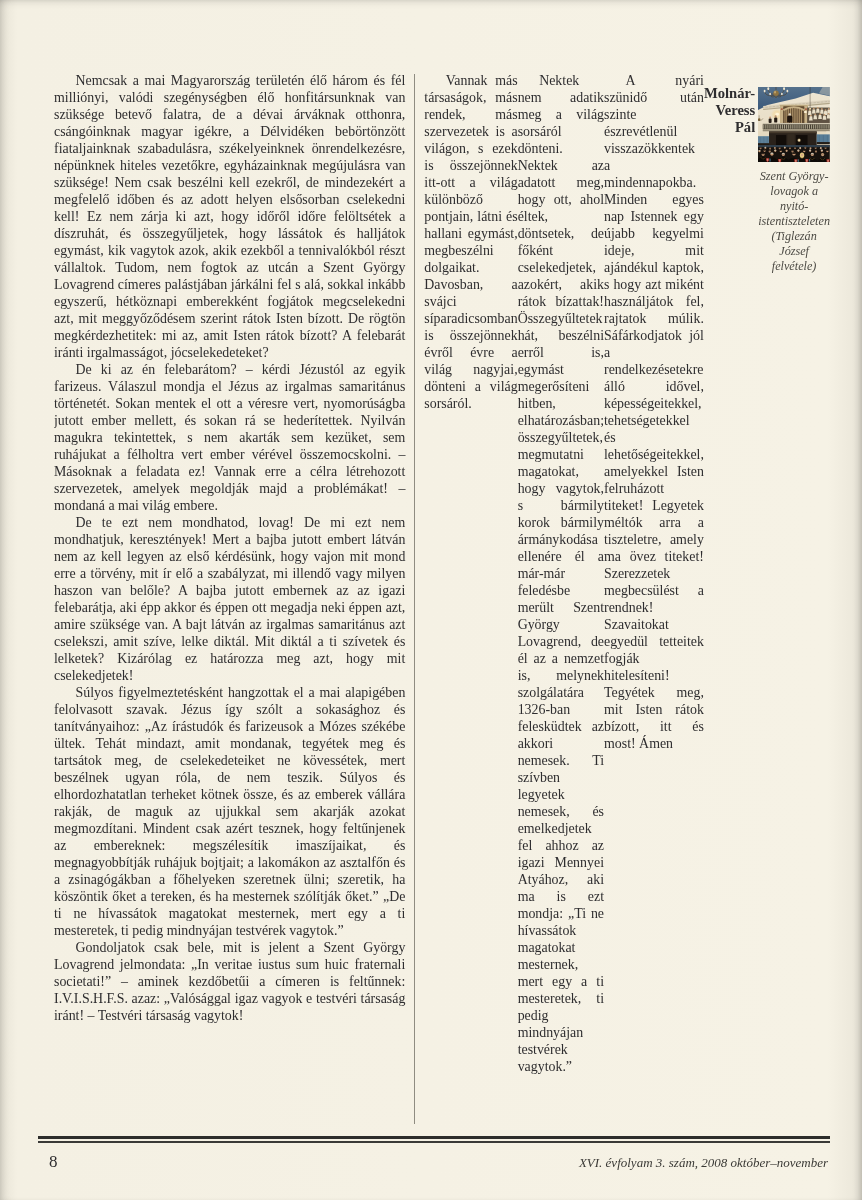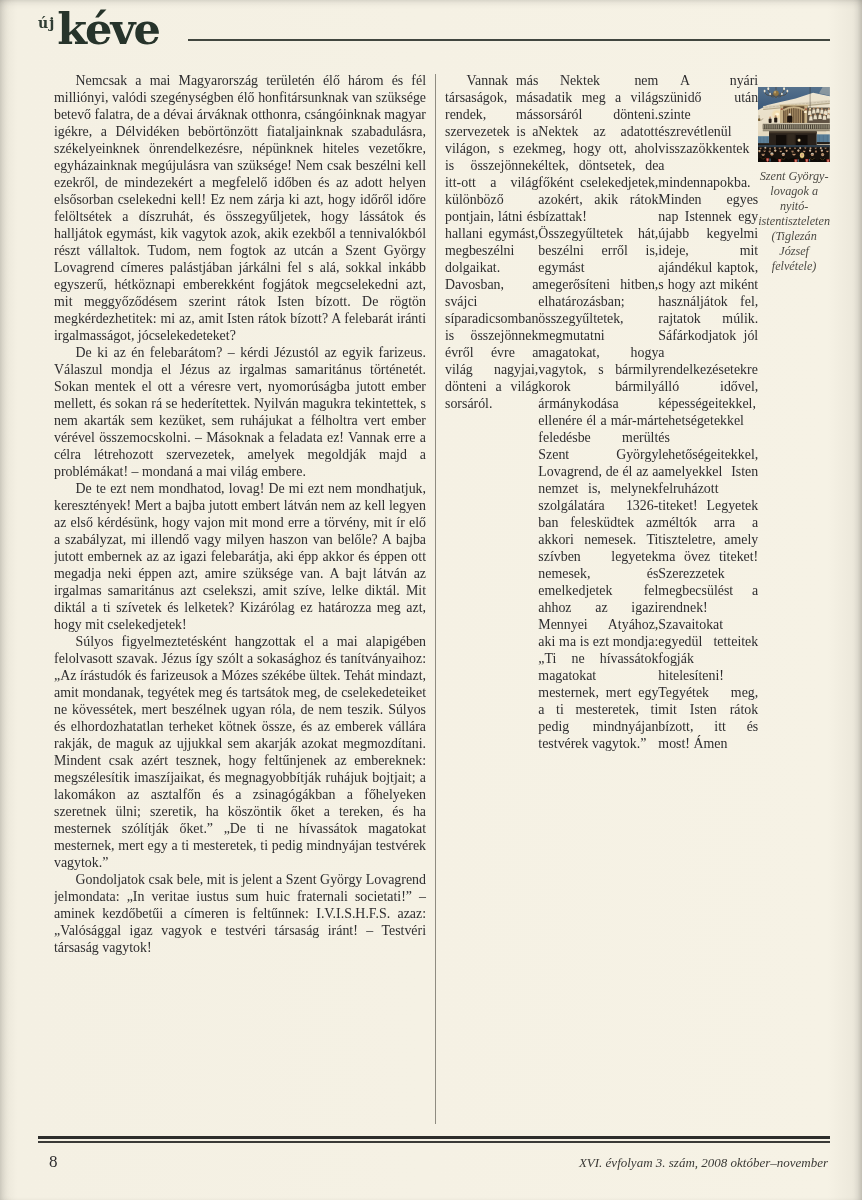--- a/index.html
+++ b/index.html
@@ -39,42 +39,37 @@
   .rule-b { height:2px; background:#3a3a37; margin-top:2px; }
   .footer-row { display:flex; justify-content:space-between; align-items:baseline; margin-top:9px; }
   .page-number { font-size:17px; margin-left:11px; }
   .issue-info { font-style:italic; font-size:13px; color:#3b3a36; margin-right:2px; }
 </style>
 </head>
 <body>
 
 <div class="page">
 
-  <header class="masthead">
-    <div class="masthead-rule"></div>
-    <div class="logo">
-      <span class="logo-uj">új</span><span class="logo-keve">kéve</span>
-    </div>
-  </header>
 
   <main class="columns">
     <section class="col col-1">
       <p class="body">Nemcsak a mai Magyarország területén élő három és fél milliónyi, valódi szegénységben élő honfitársunknak van szüksége betevő falatra, de a dévai árváknak otthonra, csángóinknak magyar igékre, a Délvidéken bebörtönzött fiataljainknak szabadulásra, székelyeinknek önrendelkezésre, népünknek hiteles vezetőkre, egyházainknak megújulásra van szüksége! Nem csak beszélni kell ezekről, de mindezekért a megfelelő időben és az adott helyen elsősorban cselekedni kell! Ez nem zárja ki azt, hogy időről időre felöltsétek a díszruhát, és összegyűljetek, hogy lássátok és halljátok egymást, kik vagytok azok, akik ezekből a tennivalókból részt vállaltok. Tudom, nem fogtok az utcán a Szent György Lovagrend címeres palástjában járkálni fel s alá, sokkal inkább egyszerű, hétköznapi emberekként fogjátok megcselekedni azt, mit meggyőződésem szerint rátok Isten bízott. De rögtön megkérdezhetitek: mi az, amit Isten rátok bízott? A felebarát iránti irgalmasságot, jócselekedeteket?</p>
       <p class="body">De ki az én felebarátom? – kérdi Jézustól az egyik farizeus. Válaszul mondja el Jézus az irgalmas samaritánus történetét. Sokan mentek el ott a véresre vert, nyomorúságba jutott ember mellett, és sokan rá se hederítettek. Nyilván magukra tekintettek, s nem akarták sem kezüket, sem ruhájukat a félholtra vert ember vérével összemocskolni. – Másoknak a feladata ez! Vannak erre a célra létrehozott szervezetek, amelyek megoldják majd a problémákat! – mondaná a mai világ embere.</p>
       <p class="body">De te ezt nem mondhatod, lovag! De mi ezt nem mondhatjuk, keresztények! Mert a bajba jutott embert látván nem az kell legyen az első kérdésünk, hogy vajon mit mond erre a törvény, mit ír elő a szabályzat, mi illendő vagy milyen haszon van belőle? A bajba jutott embernek az az igazi felebarátja, aki épp akkor és éppen ott megadja neki éppen azt, amire szüksége van. A bajt látván az irgalmas samaritánus azt cselekszi, amit szíve, lelke diktál. Mit diktál a ti szívetek és lelketek? Kizárólag ez határozza meg azt, hogy mit cselekedjetek!</p>
       <p class="body">Súlyos figyelmeztetésként hangzottak el a mai alapigében felolvasott szavak. Jézus így szólt a sokasághoz és tanítványaihoz: „Az írástudók és farizeusok a Mózes székébe ültek. Tehát mindazt, amit mondanak, tegyétek meg és tartsátok meg, de cselekedeteiket ne kövessétek, mert beszélnek ugyan róla, de nem teszik. Súlyos és elhordozhatatlan terheket kötnek össze, és az emberek vállára rakják, de maguk az ujjukkal sem akarják azokat megmozdítani. Mindent csak azért tesznek, hogy feltűnjenek az embereknek: megszélesítik imaszíjaikat, és megnagyobbítják ruhájuk bojtjait; a lakomákon az asztalfőn és a zsinagógákban a főhelyeken szeretnek ülni; szeretik, ha köszöntik őket a tereken, és ha mesternek szólítják őket.” „De ti ne hívassátok magatokat mesternek, mert egy a ti mesteretek, ti pedig mindnyájan testvérek vagytok.”</p>
       <p class="body">Gondoljatok csak bele, mit is jelent a Szent György Lovagrend jelmondata: „In veritae iustus sum huic fraternali societati!” – aminek kezdőbetűi a címeren is feltűnnek: I.V.I.S.H.F.S.  azaz: „Valósággal igaz vagyok e testvéri társaság iránt! – Testvéri társaság vagytok!</p>
     </section>
 
     <div class="col-divider"></div>
 
     <section class="col col-2">
       <p class="body">Vannak más társaságok, más rendek, más szervezetek is a világon, s ezek is összejönnek itt-ott a világ különböző pontjain, látni és hallani egymást, megbeszélni dolgaikat. Davosban, a svájci síparadicsomban is összejönnek évről évre a világ nagyjai, dönteni a világ sorsáról.</p>
       <p class="body">Nektek nem adatik meg a világ sorsáról dönteni. Nektek az adatott meg, hogy ott, ahol éltek, döntsetek, de főként cselekedjetek, azokért, akik rátok bízattak! Összegyűltetek hát, beszélni erről is, egymást megerősíteni hitben, elhatározásban; összegyűltetek, megmutatni magatokat, hogy vagytok, s bármily korok bármily ármánykodása ellenére él a már-már feledésbe merült Szent György Lovagrend, de él az a nemzet is, melynek szolgálatára 1326-ban felesküdtek az akkori nemesek. Ti szívben legyetek nemesek, és emelkedjetek fel ahhoz az igazi Mennyei Atyához, aki ma is ezt mondja: „Ti ne hívassátok magatokat mesternek, mert egy a ti mesteretek, ti pedig mindnyájan testvérek vagytok.”</p>
       <p class="body">A nyári szünidő után szinte észrevétlenül visszazökkentek a mindennapokba. Minden egyes nap Istennek egy újabb kegyelmi ideje, mit ajándékul kaptok, s hogy azt miként használjátok fel, rajtatok múlik. Sáfárkodjatok jól a rendelkezésetekre álló idővel, képességeitekkel, tehetségetekkel és lehetőségeitekkel, amelyekkel Isten felruházott titeket! Legyetek méltók arra a tiszteletre, amely ma övez titeket! Szerezzetek megbecsülést a rendnek! Szavaitokat egyedül tetteitek fogják hitelesíteni! Tegyétek meg, mit Isten rátok bízott, itt és most! Ámen</p>
+      <p class="byline">Molnár-Veress Pál</p>
 
       <figure class="photo-fig">
         <svg class="photo" viewBox="0 0 391 408" xmlns="http://www.w3.org/2000/svg" role="img">
           <defs>
             <linearGradient id="ceil" x1="0" y1="0" x2="0" y2="1">
               <stop offset="0" stop-color="#55718c"></stop>
                 <stop offset="1" stop-color="#3a587a"></stop>
             </linearGradient>
             <linearGradient id="wall" x1="0" y1="0" x2="0" y2="1">
               <stop offset="0" stop-color="#efe7d4"></stop>

